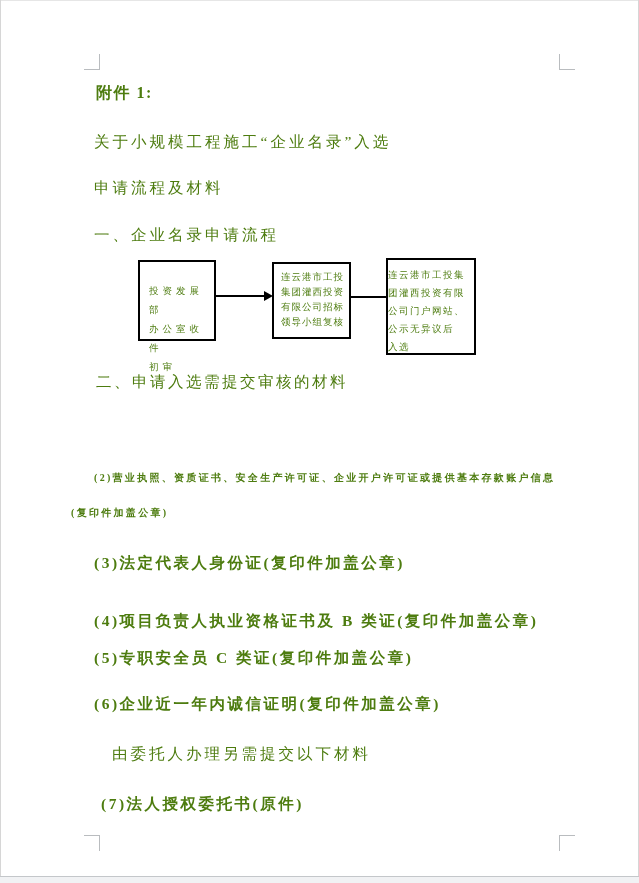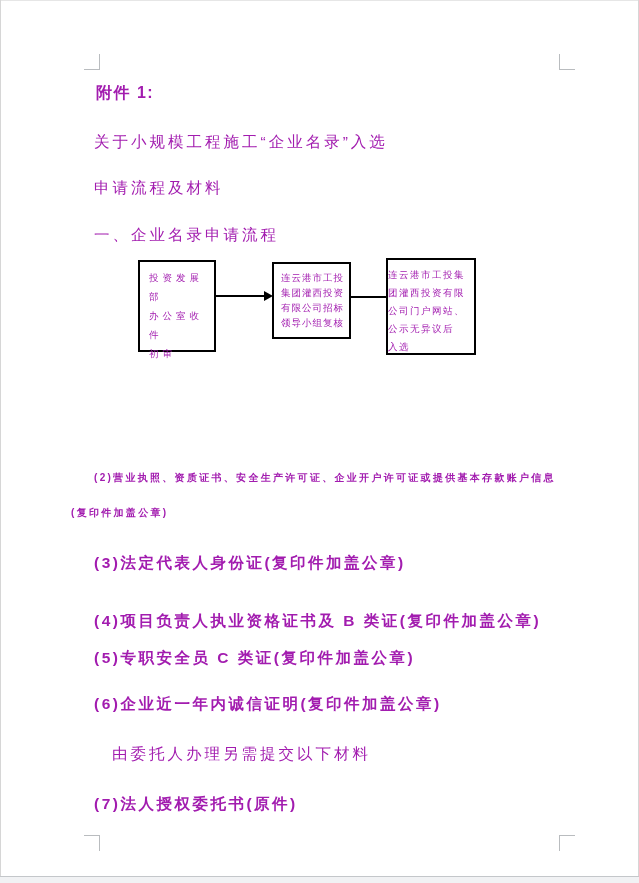--- a/index.html
+++ b/index.html
@@ -1,18 +1,18 @@
 <!DOCTYPE html>
 <html><head>
 <meta charset="utf-8">
 <style>
   html,body{margin:0;padding:0;background:#ffffff;}
   .screen{
     position:relative;width:639px;height:883px;background:#ffffff;overflow:hidden;
-    font-family:Liberation Sans, sans-serif;color:#a21caf;
+    font-family:Liberation Serif, serif;color:#4d7c0f;
   }
   
   .edge-top{position:absolute;left:0;top:0;width:639px;height:1px;background:#e6e6e6;}
   .edge-left{position:absolute;left:0;top:0;width:1px;height:876px;background:#d6d6d6;}
   .edge-right{position:absolute;left:638px;top:0;width:1px;height:876px;background:#d6d6d6;}
   .bottom-strip{position:absolute;left:0;top:876px;width:639px;height:7px;background:#f1f2f4;border-top:1px solid #c4c7ca;box-sizing:border-box;}
   
   .crop{position:absolute;width:16px;height:16px;box-sizing:border-box;}
   .crop.tl{left:84px;top:54px;border-right:1px solid #b9bcbf;border-bottom:1px solid #b9bcbf;}
   .crop.tr{left:559px;top:54px;border-left:1px solid #b9bcbf;border-bottom:1px solid #b9bcbf;}
@@ -26,25 +26,25 @@
   .p-title2{left:94px;top:178px;}
   .p-sec1{left:94px;top:225px;}
   .p-sec2{left:96px;top:372px;letter-spacing:2.5px;}
   .p-i1{left:94px;top:419px;}
   .p-i2{left:71px;top:460px;width:492px;white-space:normal;text-indent:23px;line-height:35px;font-size:10px;letter-spacing:2.3px;}
   .p-i3{left:94px;top:553px;}
   .p-i4{left:94px;top:599px;margin-top:12px;}
   .p-i5{left:94px;top:648px;}
   .p-i6{left:94px;top:694px;}
   .p-note{left:112px;top:744px;}
-  .p-i7{left:94px;top:794px;}
+  .p-i7{left:101px;top:794px;}
   
   .flow-box{position:absolute;border:2px solid #000;box-sizing:border-box;background:#fff;font-size:9.5px;}
   .flow-box .ln{display:block;}
-  .fb1{left:138px;top:260px;width:78px;height:92px;padding:6px 0 0 9px;line-height:19px;letter-spacing:4px;}
+  .fb1{left:138px;top:260px;width:78px;height:81px;padding:20px 0 0 9px;line-height:19px;letter-spacing:4px;}
   .fb2{left:272px;top:262px;width:79px;height:77px;padding:6px 0 0 7px;line-height:15px;letter-spacing:1px;}
   .fb3{left:386px;top:258px;width:90px;height:97px;padding:6px 0 0 0;line-height:18px;letter-spacing:1.5px;}
   .arrow{position:absolute;height:2px;background:#000;}
   .arrow::after{content:"";position:absolute;right:-9px;top:-4px;width:0;height:0;
     border-left:9px solid #000;border-top:5px solid transparent;border-bottom:5px solid transparent;}
   .a1{left:216px;top:295px;width:48px;}
   .a2{left:351px;top:296px;width:47px;}
 </style>
 </head>
 <body>
@@ -79,20 +79,21 @@
   </div>
   <div class="arrow a2"></div>
   <div class="flow-box fb3">
     <span class="ln">连云港市工投集</span>
     <span class="ln">团灌西投资有限</span>
     <span class="ln">公司门户网站、</span>
     <span class="ln">公示无异议后</span>
     <span class="ln">入选</span>
   </div>
 
+  <div class="para p-sec2">二、申请入选需提交审核的材料</div>
 
   <div class="para bold p-i2">(2)营业执照、资质证书、安全生产许可证、企业开户许可证或提供基本存款账户信息(复印件加盖公章)</div>
   <div class="para bold p-i3">(3)法定代表人身份证(复印件加盖公章)</div>
   <div class="para bold p-i4">(4)项目负责人执业资格证书及 B 类证(复印件加盖公章)</div>
   <div class="para bold p-i5">(5)专职安全员 C 类证(复印件加盖公章)</div>
   <div class="para bold p-i6">(6)企业近一年内诚信证明(复印件加盖公章)</div>
   <div class="para p-note">由委托人办理另需提交以下材料</div>
   <div class="para bold p-i7">(7)法人授权委托书(原件)</div>
 
   <div class="bottom-strip"></div>

